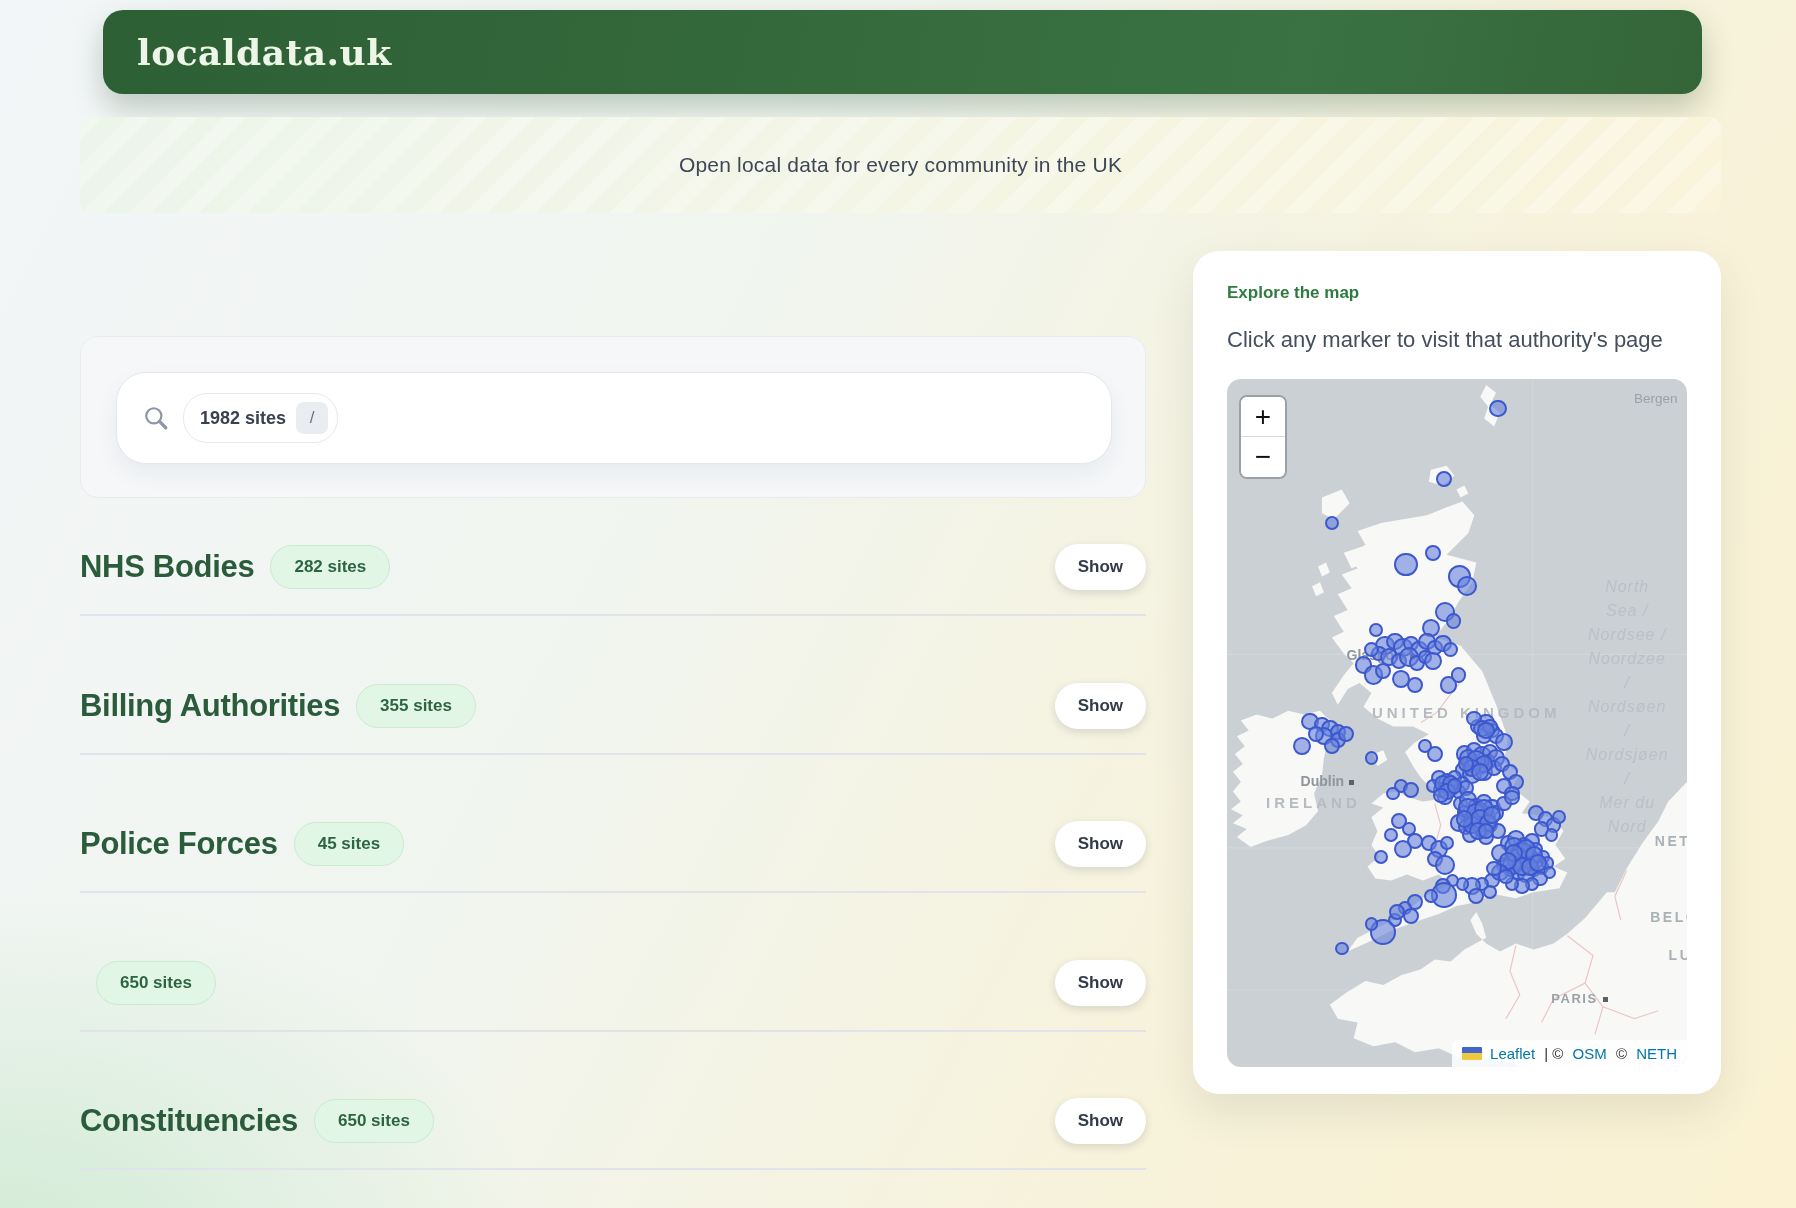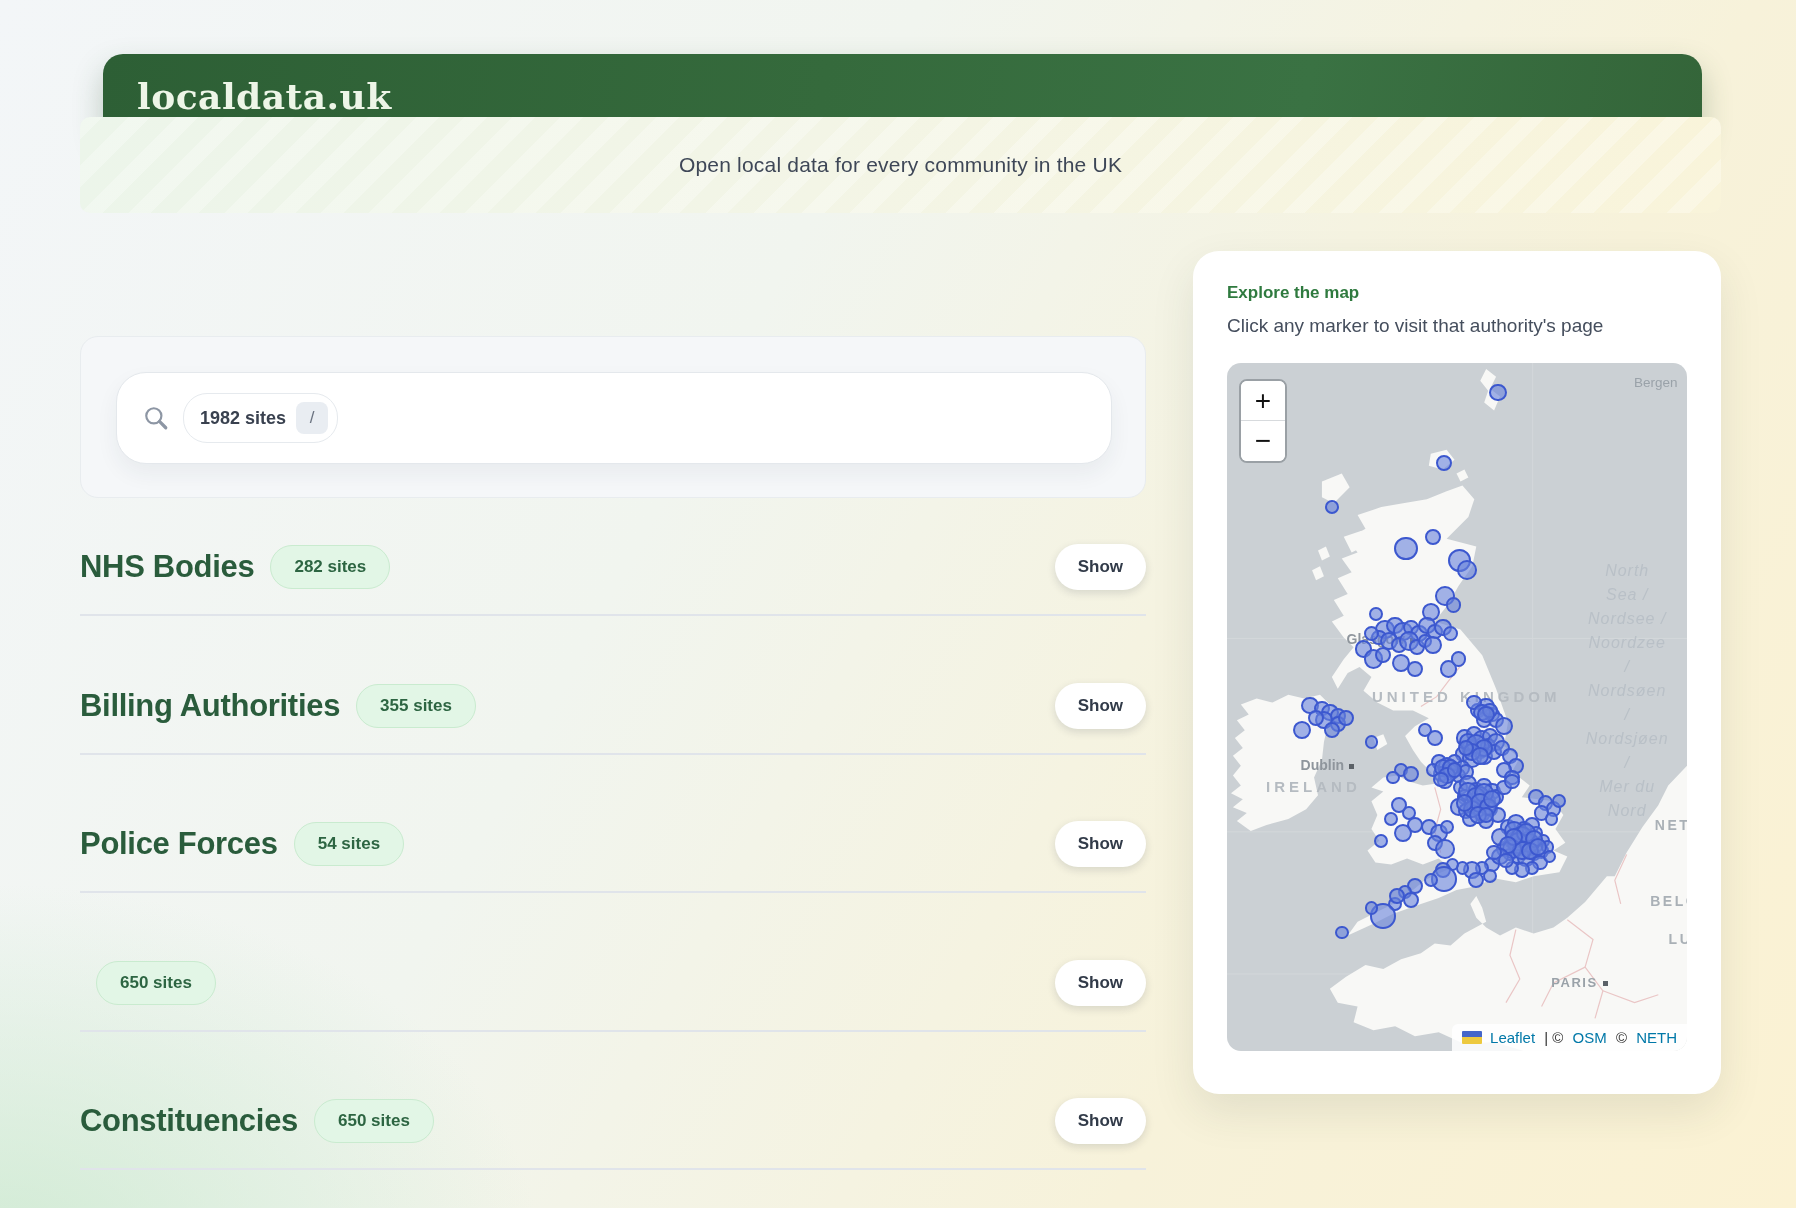--- a/index.html
+++ b/index.html
@@ -5,21 +5,21 @@
   html,body{margin:0;padding:0;}
   body{font-family:"Liberation Sans",sans-serif;}
   .canvas{position:relative;width:1796px;height:1208px;overflow:hidden;
     background:
       radial-gradient(ellipse 900px 620px at 0% 104%, rgba(203,233,207,0.85), rgba(203,233,207,0) 60%),
       linear-gradient(118deg,#f3f6f8 0%,#f1f5ef 38%,#f7f2da 72%,#fbf2d3 100%);}
 
   
   .header{position:absolute;left:103px;top:10px;width:1599px;height:84px;border-radius:20px;
     background:linear-gradient(100deg,#2d5f35 0%,#356a3c 45%,#3a7243 75%,#346539 100%);
-    box-shadow:0 14px 30px rgba(45,85,55,.28);display:flex;align-items:center;margin-top:44px;}
+    box-shadow:0 14px 30px rgba(45,85,55,.28);display:flex;align-items:center;}
   .brand{margin-left:34px;font-family:"DejaVu Serif",serif;font-weight:700;font-size:36px;
     color:#edf5e7;letter-spacing:.5px;cursor:pointer;}
 
   
   .tagline{position:absolute;left:80px;top:117px;width:1641px;height:96px;border-radius:10px;
     background:
       repeating-linear-gradient(135deg,rgba(255,255,255,.28) 0 16px,rgba(255,255,255,0) 16px 34px),
       linear-gradient(95deg,#ecf5ea 0%,#f3f5e6 45%,#f9f4da 100%);
     display:flex;align-items:center;justify-content:center;}
   .tagline span{font-size:21px;color:#3e4757;letter-spacing:.2px;}
@@ -52,21 +52,21 @@
     font-size:17px;font-weight:600;padding:11px 23px;border-radius:999px;}
   .cat-show{margin-left:auto;background:#fff;border:none;border-radius:999px;padding:13px 23px;
     font-size:17px;font-weight:700;color:#323b49;box-shadow:0 3px 8px rgba(25,35,55,.14);
     cursor:pointer;font-family:"Liberation Sans",sans-serif;}
   .cat-divider{position:absolute;left:0;top:72px;width:100%;height:0;border-top:2px solid #e0e4ea;}
 
   
   .map-card{position:absolute;left:1193px;top:251px;width:528px;height:843px;border-radius:26px;
     background:#ffffff;box-shadow:0 18px 44px rgba(40,60,50,.10);box-sizing:border-box;padding:32px 34px;}
   .map-title{margin:0;font-size:17px;font-weight:700;color:#2f7a3f;}
-  .map-sub{margin:12px 0 0 0;font-size:19px;color:#454e5d;}
+  .map-sub{margin:24px 0 0 0;font-size:22px;color:#454e5d;}
   .map-box{position:relative;margin-top:26px;width:460px;height:688px;border-radius:14px;
     overflow:hidden;background:#cbd0d4;}
   .map-box svg{position:absolute;left:0;top:0;}
 
   .map-label{position:absolute;pointer-events:none;z-index:2;white-space:nowrap;}
   .lbl-city{font-size:14px;color:#8e959c;font-weight:bold;}
   .lbl-city-sm{font-size:13.5px;color:#9aa2a9;}
   .lbl-country{font-size:15px;color:#b5bbc1;letter-spacing:4px;font-weight:600;}
   .lbl-country-sm{font-size:14px;color:#a9b0b6;letter-spacing:2.5px;font-weight:600;}
   .lbl-caps{font-size:13px;color:#9aa2a9;letter-spacing:1.5px;font-weight:600;}
@@ -131,21 +131,21 @@
       <span class="cat-name">Billing Authorities</span>
       <span class="cat-badge">355 sites</span>
       <button class="cat-show">Show</button>
     </div>
     <div class="cat-divider"></div>
   </div>
 
   <div class="cat-row" style="top:819px">
     <div class="cat-head">
       <span class="cat-name">Police Forces</span>
-      <span class="cat-badge">54 sites</span>
+      <span class="cat-badge">45 sites</span>
       <button class="cat-show">Show</button>
     </div>
     <div class="cat-divider"></div>
   </div>
 
   <div class="cat-row" style="top:958px">
     <div class="cat-head">
       <span class="cat-badge">650 sites</span>
       <button class="cat-show">Show</button>
     </div>

